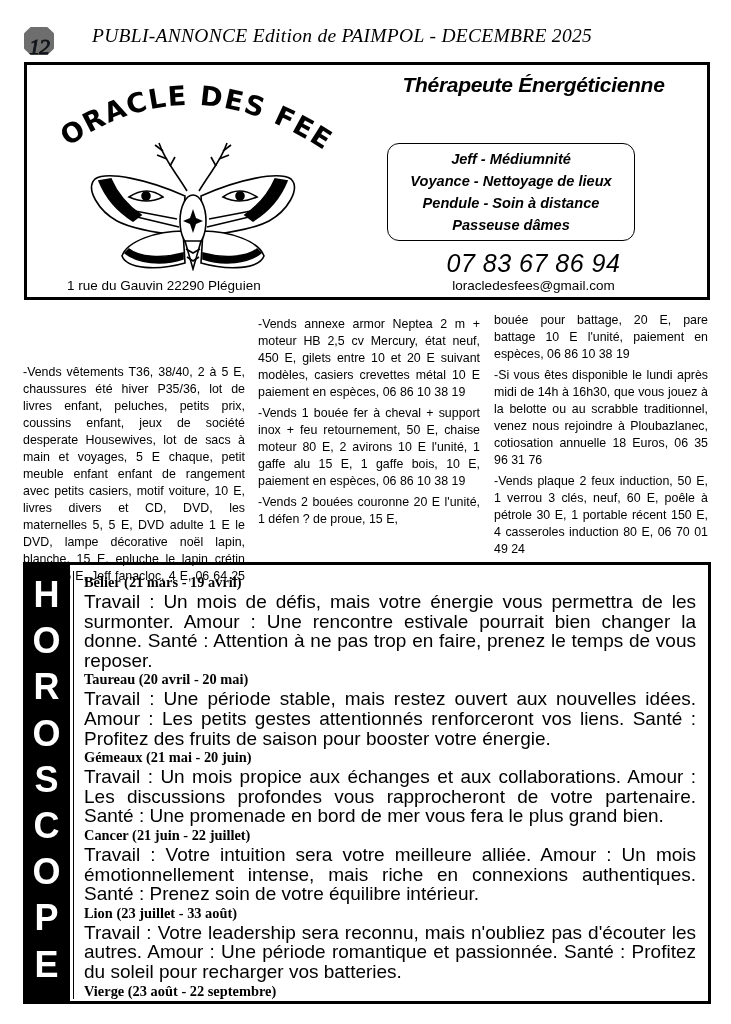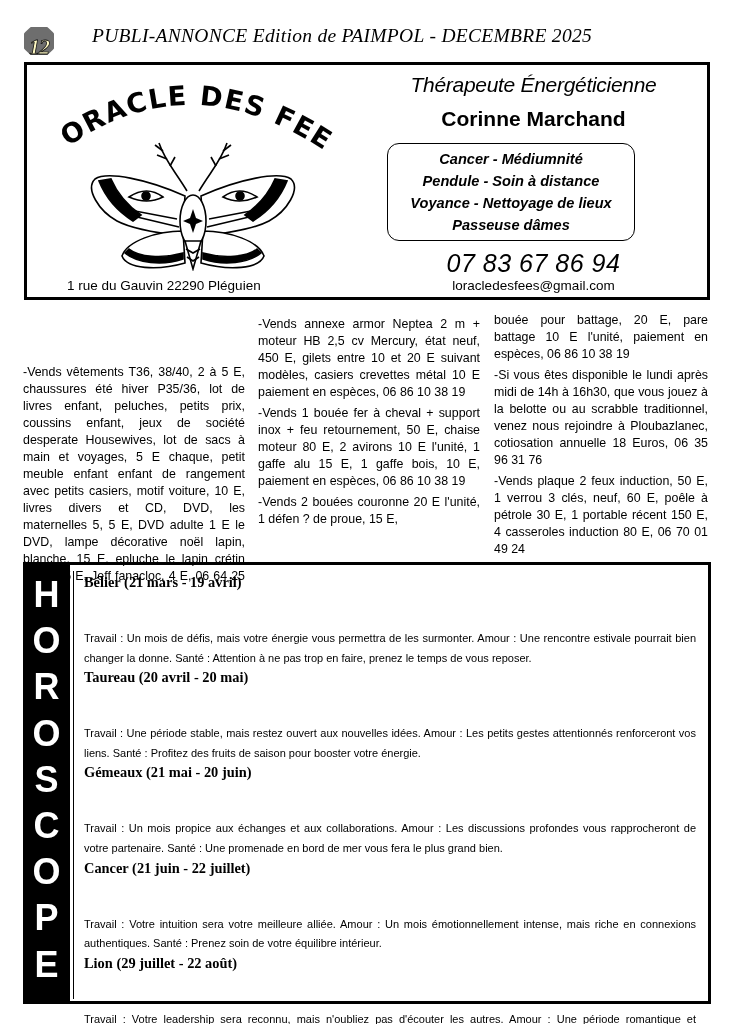--- a/index.html
+++ b/index.html
@@ -7,43 +7,43 @@
   body { position: relative; font-family: "Liberation Sans", sans-serif; color: #000; }
 
   
   .page-badge {
     position: absolute; left: 24px; top: 27px; width: 30px; height: 28px;
     background: #6e6e6e; border-radius: 7px;
     clip-path: polygon(22% 0, 78% 0, 100% 22%, 100% 78%, 78% 100%, 22% 100%, 0 78%, 0 22%);
     display: flex; align-items: center; justify-content: center;
   }
   .page-badge span {
-    font-family: "Liberation Serif", serif; font-style: italic; font-weight: bold;
-    font-size: 22px; color: #fef9c3; -webkit-text-stroke: 0.8px #111; letter-spacing: -1px; margin-top: 12px;
+    font-family: "Liberation Serif", serif; font-style: italic; font-weight: normal;
+    font-size: 22px; color: #0f172a; -webkit-text-stroke: 0.8px #111; letter-spacing: -1px; margin-top: 12px;
   }
   .header-title {
     position: absolute; left: 92px; top: 25px;
     font-family: "Liberation Serif", serif; font-style: italic;
     font-size: 19.5px; letter-spacing: 0.3px; white-space: nowrap;
   }
 
   
   .ad-box {
     position: absolute; left: 24px; top: 62px; width: 686px; height: 238px;
     border: 3px solid #000;
   }
   .ad-left { position: absolute; left: 0; top: 0; width: 330px; height: 100%; }
   .logo-svg { position: absolute; left: 10px; top: 6px; }
   .address {
     position: absolute; left: 40px; top: 213px; font-size: 13.5px; white-space: nowrap;
   }
   .ad-right { position: absolute; left: 330px; top: 0; width: 353px; height: 100%; text-align: center; }
   .therapist-title {
     position: absolute; left: 0; width: 100%; top: 8px;
-    font-weight: normal; font-style: italic; font-size: 21px; letter-spacing: -0.3px; text-align: center;
+    font-weight: bold; font-style: italic; font-size: 21px; letter-spacing: -0.3px; text-align: center;
   }
   .therapist-name {
     position: absolute; left: 0; width: 100%; top: 42px;
     font-weight: bold; font-size: 21px;
   }
   .services-box {
     position: absolute; left: 30px; top: 78px; width: 248px; height: 98px;
     border: 1.5px solid #000; border-radius: 12px; padding-top: 4px;
   }
   .services-box div { font-weight: bold; font-style: italic; font-size: 14.6px; line-height: 22px; }
@@ -71,21 +71,21 @@
   .horo-band {
     position: absolute; left: 0; top: 0; width: 47px; height: 100%; background: #000;
     display: flex; flex-direction: column; align-items: center; padding-top: 7px;
   }
   .horo-band span {
     color: #fff; font-weight: bold; font-size: 36px; line-height: 46.2px;
   }
   .horo-inner-rule { position: absolute; left: 50px; top: 6px; width: 1px; height: 428px; background: #000; }
   .horo-content { position: absolute; left: 61px; top: 8px; width: 612px; }
   .sign-title { font-weight: bold; font-size: 14.4px; line-height: 19px; font-family: Liberation Serif, serif; }
-  .sign-text { font-size: 11px; line-height: 19.6px; text-align: justify; margin-bottom: 0; margin-top: 37px; }
+  .sign-text { font-size: 19px; line-height: 19.6px; text-align: justify; margin-bottom: 0; }
 </style>
 </head>
 <body>
 
 <div class="page-badge">
   <span>12</span>
 </div>
 <div class="header-title">PUBLI-ANNONCE Edition de PAIMPOL - DECEMBRE 2025</div>
 
 <div class="ad-box">
@@ -132,25 +132,24 @@
         <path d="M148 170 L 156 198 L 164 170 Z" fill="#fff"></path>
         <path d="M149 178 L 156 182 L 163 178"></path>
           <path d="M150 186 L 156 190 L 162 186"></path>
         <path d="M156 138 L 159 147 L 166 150 L 159 153 L 156 162 L 153 153 L 146 150 L 153 147 Z" fill="#000" stroke="none"></path>
       </g>
     </svg>
     <div class="address">1 rue du Gauvin 22290 Pléguien</div>
   </div>
   <div class="ad-right">
     <div class="therapist-title">Thérapeute Énergéticienne</div>
-    <div class="therapist-name">Corinne Marchand</div>
     <div class="services-box">
-      <div>Cancer - Médiumnité</div>
+      <div>Jeff - Médiumnité</div>
+      <div>Voyance - Nettoyage de lieux</div>
       <div>Pendule - Soin à distance</div>
-      <div>Voyance - Nettoyage de lieux</div>
       <div>Passeuse dâmes</div>
     </div>
     <div class="phone">07 83 67 86 94</div>
     <div class="email">loracledesfees@gmail.com</div>
   </div>
 </div>
 
 <div class="col col1">
   <p>-Vends vêtements T36, 38/40, 2 à 5 E, chaussures été hiver P35/36, lot de livres enfant, peluches, petits prix, coussins enfant, jeux de société desperate Housewives, lot de sacs à main et voyages, 5 E chaque, petit meuble enfant enfant de rangement avec petits casiers, motif voiture, 10 E, livres divers et CD, DVD, les maternelles 5, 5 E, DVD adulte 1 E le DVD, lampe décorative noël lapin, blanche, 15 E, epluche le lapin crétin neuve, 5 E, Jeff fanacloc, 4 E, 06 64 25 91 54</p>
 </div>
@@ -180,17 +179,17 @@
   <div class="horo-inner-rule"></div>
   <div class="horo-content">
     <div class="sign-title">Bélier (21 mars - 19 avril)</div>
     <div class="sign-text">Travail : Un mois de défis, mais votre énergie vous permettra de les surmonter. Amour : Une rencontre estivale pourrait bien changer la donne. Santé : Attention à ne pas trop en faire, prenez le temps de vous reposer.</div>
     <div class="sign-title">Taureau (20 avril - 20 mai)</div>
     <div class="sign-text">Travail : Une période stable, mais restez ouvert aux nouvelles idées. Amour : Les petits gestes attentionnés renforceront vos liens. Santé : Profitez des fruits de saison pour booster votre énergie.</div>
     <div class="sign-title">Gémeaux (21 mai - 20 juin)</div>
     <div class="sign-text">Travail : Un mois propice aux échanges et aux collaborations. Amour : Les discussions profondes vous rapprocheront de votre partenaire.  Santé : Une promenade en bord de mer vous fera le plus grand bien.</div>
     <div class="sign-title">Cancer (21 juin - 22 juillet)</div>
     <div class="sign-text">Travail : Votre intuition sera votre meilleure alliée. Amour : Un mois émotionnellement intense, mais riche en connexions authentiques. Santé : Prenez soin de votre équilibre intérieur.</div>
-    <div class="sign-title">Lion (29 juillet - 22 août)</div>
+    <div class="sign-title">Lion (23 juillet - 33 août)</div>
     <div class="sign-text">Travail : Votre leadership sera reconnu, mais n'oubliez pas d'écouter les autres. Amour : Une période romantique et passionnée. Santé : Profitez du soleil pour recharger vos batteries.</div>
     <div class="sign-title">Vierge (23 août - 22 septembre)</div>
   </div>
 </div>
 
 </body></html>

